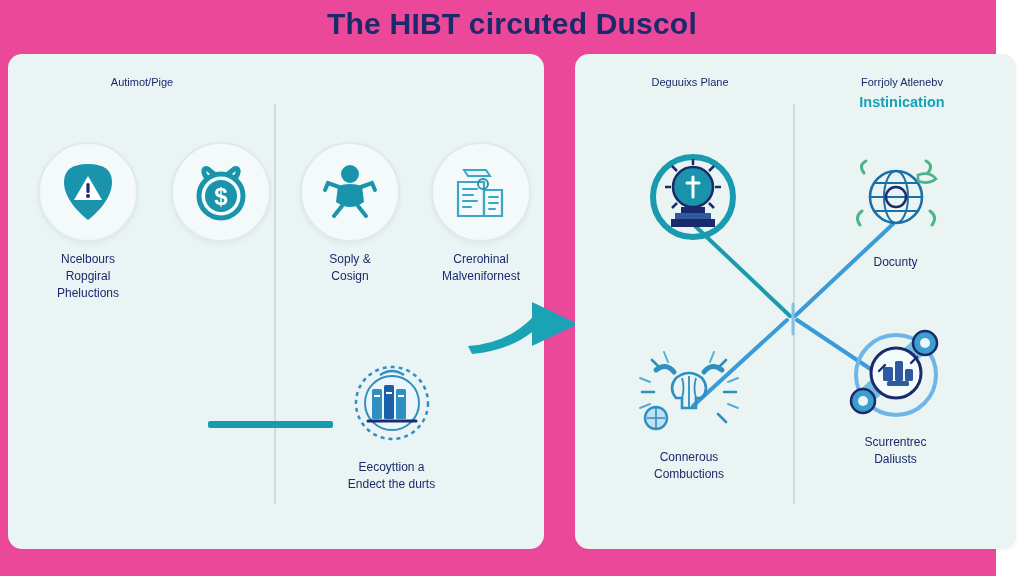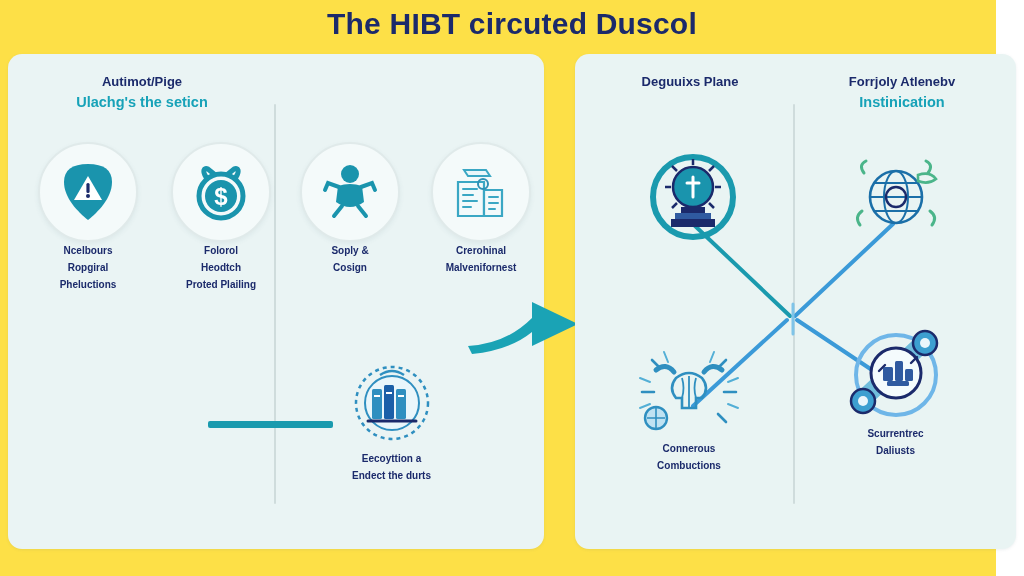--- a/index.html
+++ b/index.html
@@ -3,21 +3,21 @@
 <meta charset="utf-8">
 <style>
   html,body{margin:0;padding:0;}
   body{
     width:1024px;height:576px;
     background:#ffffff;
     font-family:"Liberation Sans", sans-serif;
     overflow:hidden;
     position:relative;
   }
-  .page{position:relative;width:996px;height:576px;background:#fde047;}
+  .page{position:relative;width:996px;height:576px;background:#ec4899;}
 
   .title{
     position:absolute;top:0;left:0;width:1024px;height:48px;
     display:flex;align-items:center;justify-content:center;
     font-size:30px;font-weight:bold;color:#1b2a6b;letter-spacing:.2px;
   }
 
   .panel{
     position:absolute;
     background:#eaf4f4;
@@ -29,60 +29,59 @@
     background:#e9f4f3;}
 
   .divider-v{
     position:absolute;width:2px;background:#cfdcdc;border-radius:1px;
   }
 
   .col-head{
     position:absolute;text-align:center;
   }
   .col-head .h1{
-    font-size:13px;font-weight:bold;color:#1b2a6b;line-height:20px;
+    font-size:11px;font-weight:normal;color:#1b2a6b;line-height:20px;
     white-space:nowrap;
   }
   .col-head .h2{
     font-size:14.5px;font-weight:bold;color:#17a2b8;line-height:20px;
     white-space:nowrap;
   }
 
   .node{position:absolute;text-align:center;}
   .circle{
     width:96px;height:96px;border-radius:50%;
     background:#f4fafa;
     border:2px solid #e0eaea;
     margin:0 auto;
     display:flex;align-items:center;justify-content:center;
     box-shadow:0 2px 5px rgba(70,100,110,.08);
   }
   .circle.plain{border:none;background:transparent;box-shadow:none;}
   .caption{
-    margin-top:0;font-size:10px;font-weight:bold;color:#1b2a6b;
+    margin-top:9px;font-size:12px;font-weight:normal;color:#1b2a6b;
     line-height:17px;
   }
 
   .connector{position:absolute;background:#1a9aae;border-radius:2px;}
   svg{display:block;overflow:visible;}
 </style>
 </head>
 <body>
 
 <div class="page">
 
   <div class="title">The HIBT circuted Duscol</div>
 
   <div class="panel panel-left">
 
     <div class="divider-v" style="left:266px;top:50px;height:400px;"></div>
 
     <div class="col-head" style="left:14px;top:18px;width:240px;">
       <div class="h1">Autimot/Pige</div>
-      <div class="h2">Ulachg's the seticn</div>
     </div>
 
 
     <div class="node" style="left:22px;top:88px;width:116px;">
       <div class="circle">
         <span>
           <svg width="56" height="60" viewBox="0 0 56 60">
             <path d="M28 2 C12 2 4 8 4 20 C4 36 18 50 28 58 C38 50 52 36 52 20 C52 8 44 2 28 2 Z" fill="#1a94ad"></path>
             <path d="M28 14 L42 38 L14 38 Z" fill="#ffffff"></path>
             <rect x="26.4" y="21" width="3.2" height="10" rx="1.5" fill="#1b2a6b"></rect>
@@ -97,21 +96,20 @@
       <div class="circle">
         <span>
           <svg width="62" height="58" viewBox="0 0 62 58">
             <path d="M16 14 C12 8 14 4 18 6 L24 11 M46 14 C50 8 48 4 44 6 L38 11" stroke="#1a94ad" stroke-width="5" fill="none" stroke-linecap="round"></path>
             <circle cx="31" cy="33" r="22" fill="none" stroke="#1a94ad" stroke-width="5"></circle>
             <circle cx="31" cy="33" r="16" fill="#1a94ad"></circle>
             <text x="31" y="42" font-size="24" font-weight="bold" text-anchor="middle" fill="#ffffff" font-family="Liberation Sans, sans-serif">$</text>
           </svg>
         </span>
       </div>
-      <div class="caption">Folorol<br>Heodtch<br>Proted Plailing</div>
     </div>
 
     <div class="node" style="left:408px;top:88px;width:130px;">
       <div class="circle">
         <span>
           <svg width="62" height="60" viewBox="0 0 62 60">
             <path d="M8 20 L34 20 L34 54 L8 54 Z" fill="#f2fafb" stroke="#3aa7c4" stroke-width="2.2"></path>
             <path d="M34 28 L52 28 L52 54 L34 54 Z" fill="#f2fafb" stroke="#3aa7c4" stroke-width="2.2"></path>
             <path d="M14 8 L36 8 L40 14 L18 14 Z" fill="#eaf7fa" stroke="#3aa7c4" stroke-width="2"></path>
             <path d="M13 27 h14 M13 33 h10 M13 39 h14 M13 45 h8" stroke="#3aa7c4" stroke-width="2" stroke-linecap="round"></path>
@@ -214,20 +212,21 @@
             <circle cx="48" cy="46" r="26" fill="none" stroke="#1b6fa8" stroke-width="2.6"></circle>
             <ellipse cx="48" cy="46" rx="12" ry="26" fill="none" stroke="#1b6fa8" stroke-width="2"></ellipse>
             <path d="M22 46 h52 M26 32 h44 M26 60 h44" stroke="#1b6fa8" stroke-width="1.8"></path>
             <path d="M16 22 Q10 14 18 10 M80 22 Q86 14 78 10" stroke="#4bb58a" stroke-width="3" fill="none" stroke-linecap="round"></path>
             <path d="M70 24 Q82 20 88 28 Q80 34 70 30 Z" fill="none" stroke="#4bb58a" stroke-width="2.6"></path>
             <path d="M14 60 Q6 66 12 74 M82 60 Q90 66 84 74" stroke="#4bb58a" stroke-width="3" fill="none" stroke-linecap="round"></path>
             <circle cx="48" cy="46" r="10" fill="none" stroke="#1b2a6b" stroke-width="2.4"></circle>
           </svg>
         </span>
       </div>
+      <div class="caption">Docunty</div>
     </div>
 
     <div class="node" style="left:24px;top:290px;width:180px;">
       <div class="circle plain">
         <span>
           <svg width="118" height="88" viewBox="0 0 118 88">
             <path d="M46 30 Q59 20 72 30 Q80 40 72 50 L66 50 L66 60 L52 60 L52 50 L46 50 Q38 40 46 30 Z" fill="none" stroke="#2f8fc0" stroke-width="2.6"></path>
             <path d="M52 30 q3 10 0 20 M59 28 v32 M66 30 q-3 10 0 20" stroke="#2f8fc0" stroke-width="1.8" fill="none"></path>
             <g stroke="#2f8fc0" stroke-width="2.6" stroke-linecap="round">
               <path d="M30 20 l-8 -8 M88 20 l8 -8 M24 44 h-12 M94 44 h12 M30 66 l-8 8 M88 66 l8 8"></path>

